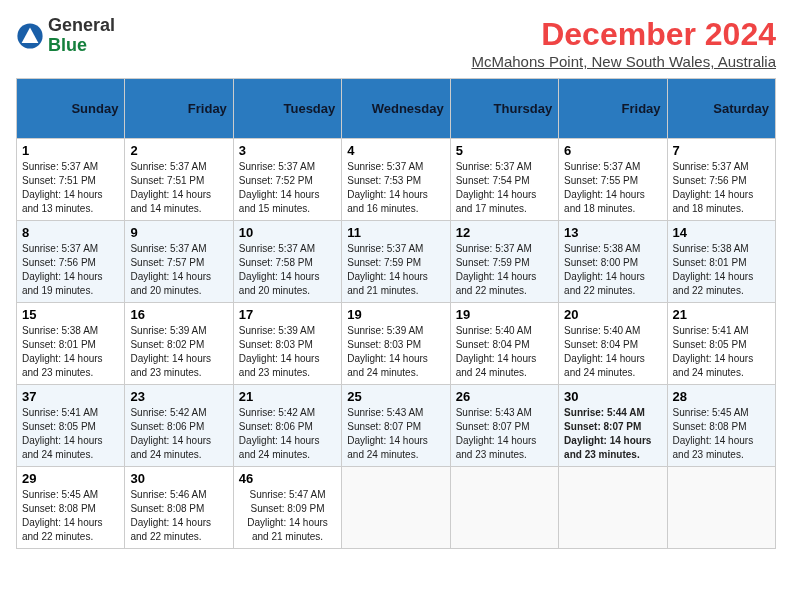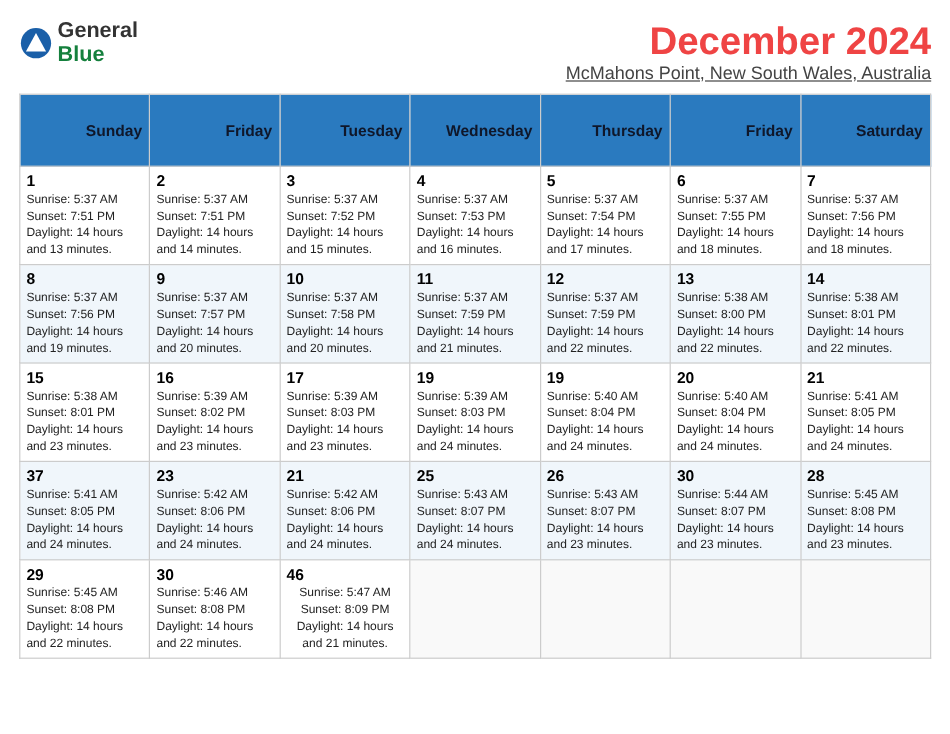--- a/index.html
+++ b/index.html
@@ -305,21 +305,21 @@
         </td>
         <td>
           <span class="day-num">26</span>
           <div class="day-info" style="white-space: pre-line;">Sunrise: 5:43 AM
 Sunset: 8:07 PM
 Daylight: 14 hours
 and 23 minutes.</div>
         </td>
         <td>
           <span class="day-num">30</span>
-          <div class="day-info" style="white-space: pre-line;">Sunrise: 5:44 AM
+          <div class="day-info" style="white-space: pre-line; font-weight: bold;">Sunrise: 5:44 AM
 Sunset: 8:07 PM
 Daylight: 14 hours
 and 23 minutes.</div>
         </td>
         <td>
           <span class="day-num">28</span>
           <div class="day-info" style="white-space: pre-line;">Sunrise: 5:45 AM
 Sunset: 8:08 PM
 Daylight: 14 hours
 and 23 minutes.</div>

